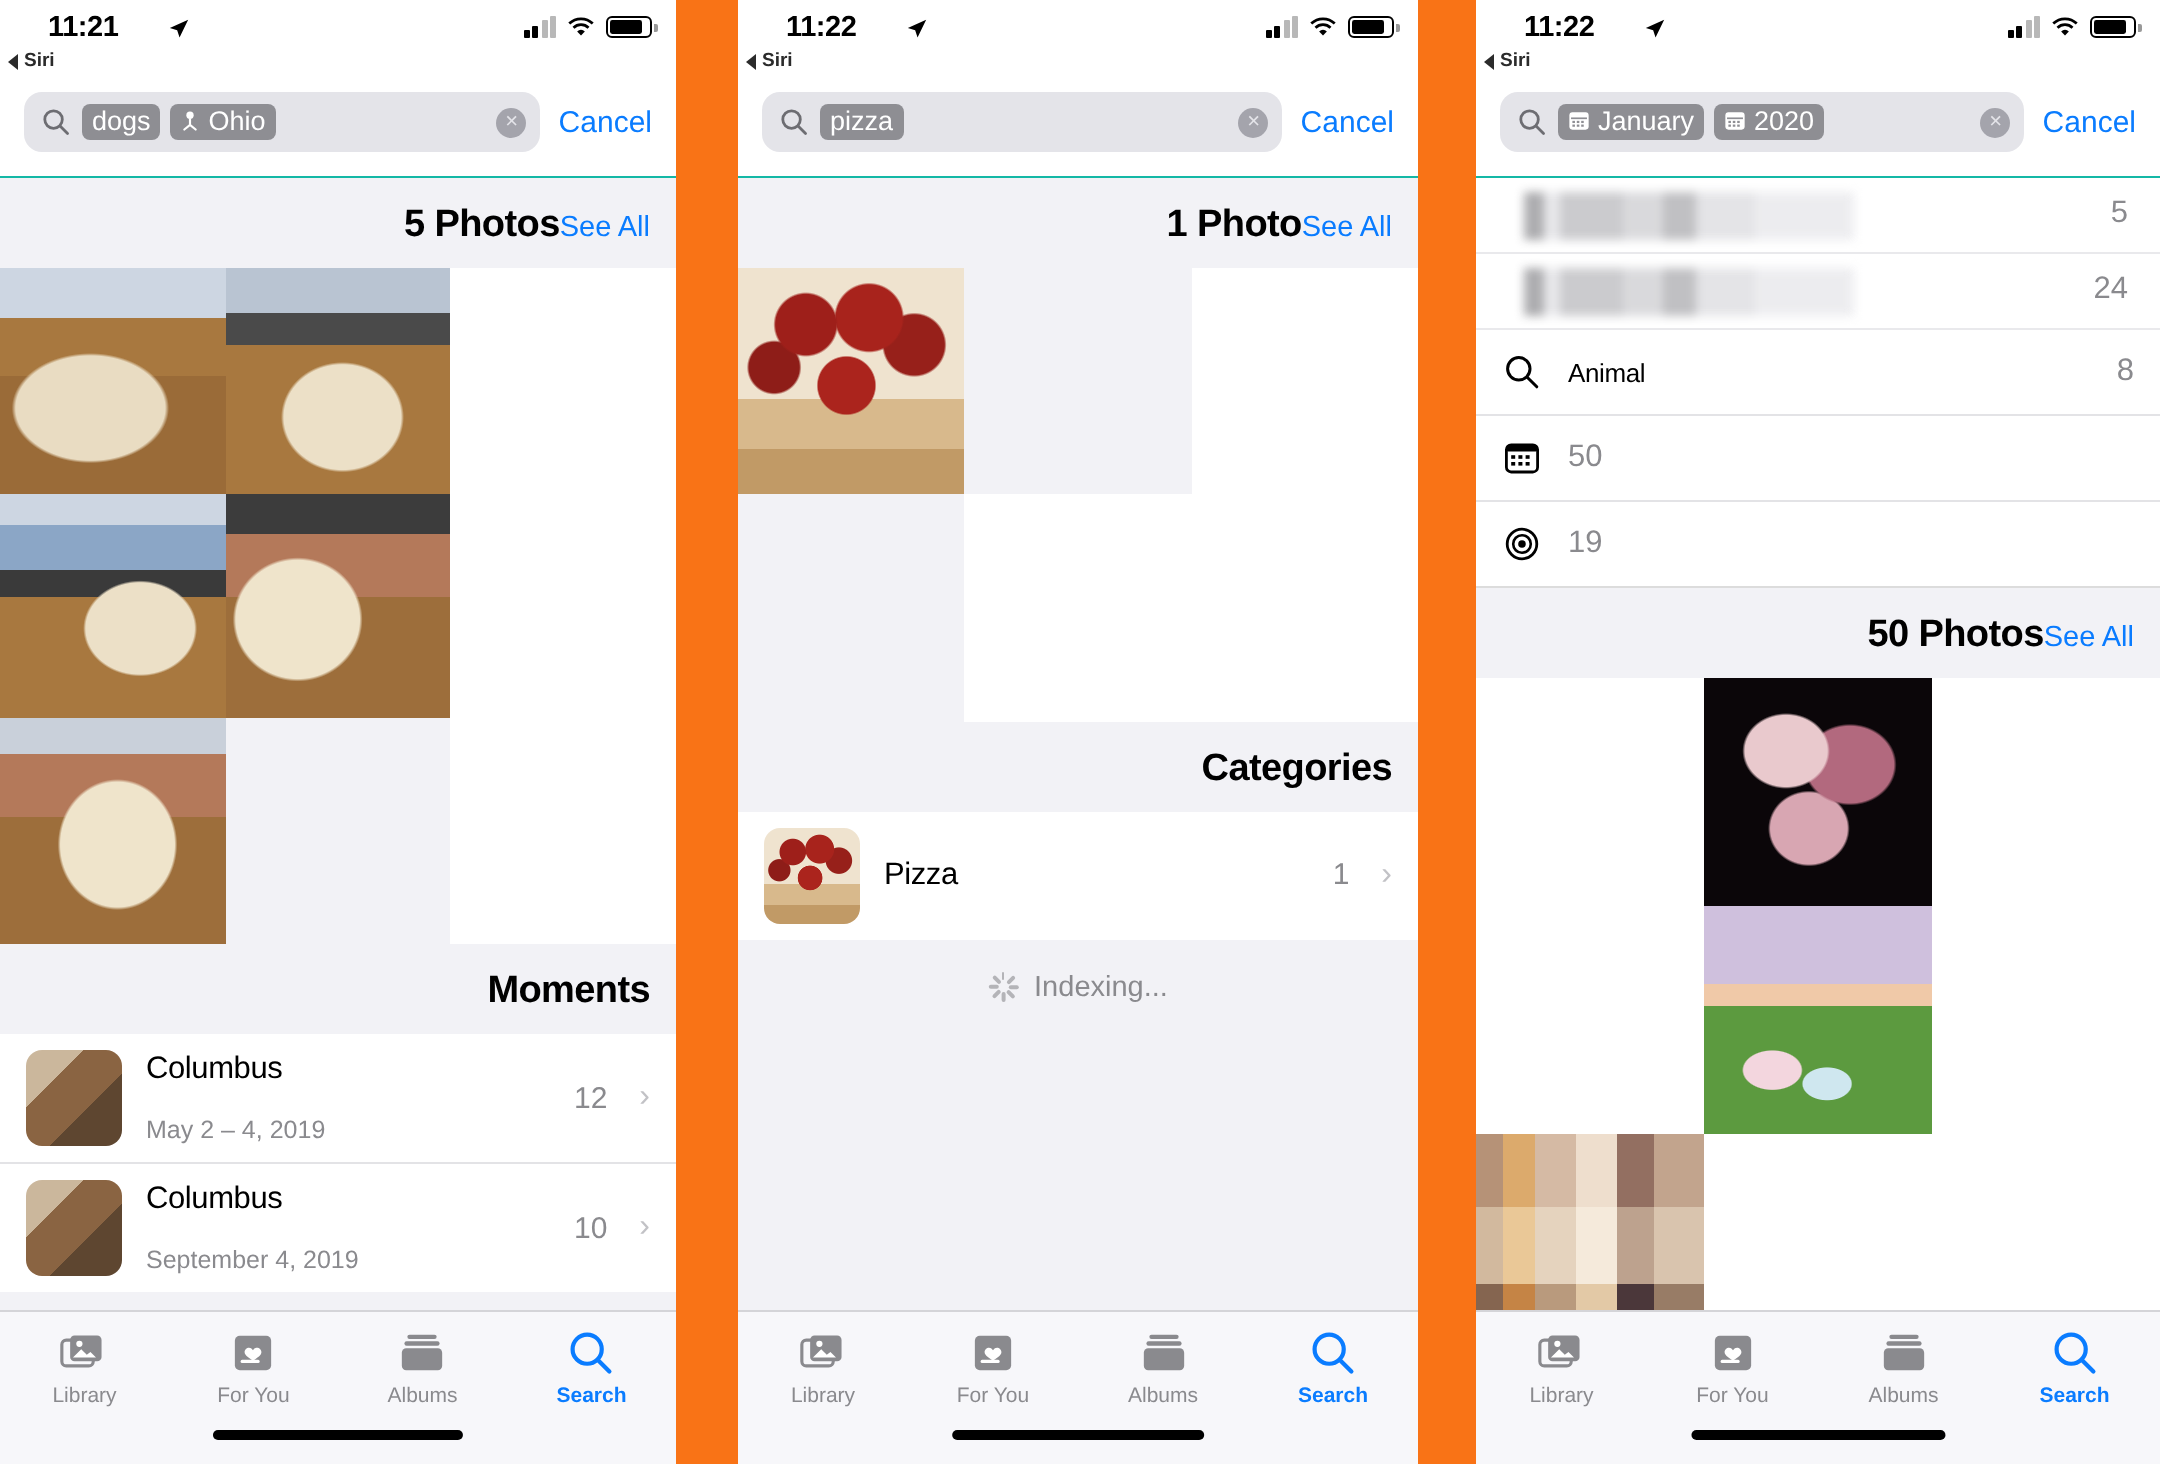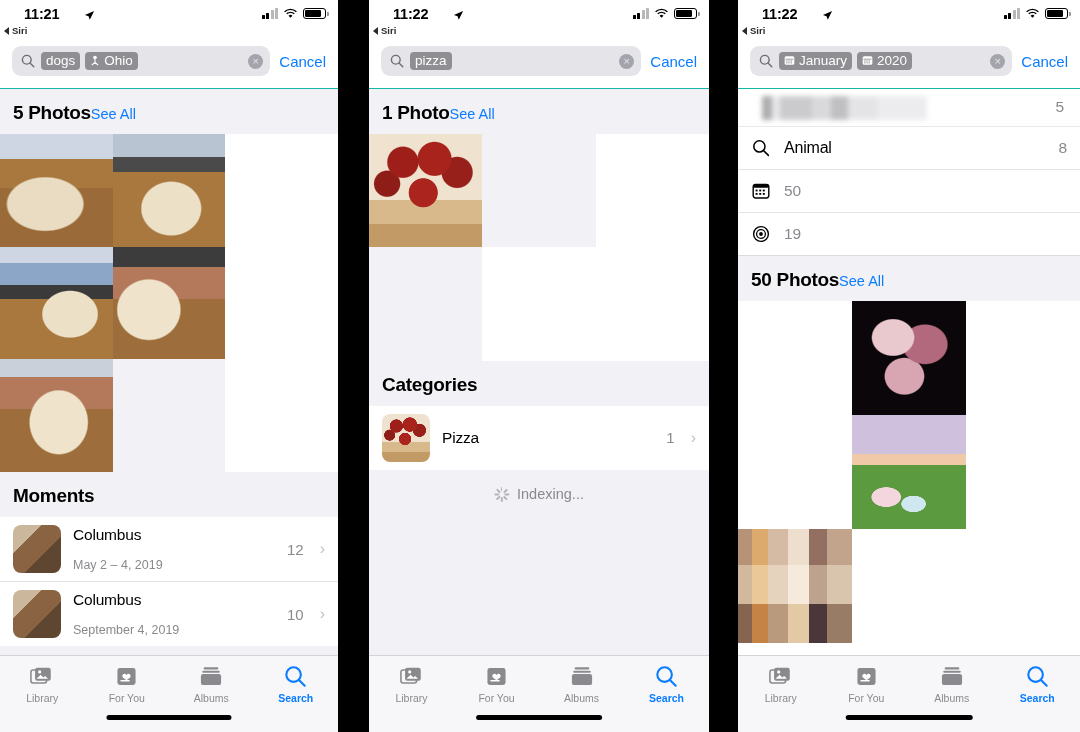--- a/index.html
+++ b/index.html
@@ -2,21 +2,21 @@
 <html><head>
 <meta charset="utf-8">
 <style>
   * { box-sizing: border-box; margin: 0; padding: 0; }
   html, body {
     width: 1080px; height: 732px;
     background: #ffffff;
     font-family: "Liberation Sans", sans-serif;
     overflow: hidden;
   }
-  .canvas { position: relative; width: 1080px; height: 732px; background: #000000; }
+  .canvas { position: relative; width: 1080px; height: 732px; background: #f97316; }
 
   
   .phone {
     position: absolute; top: 0; height: 732px;
     background: #ffffff; overflow: hidden;
     display: flex; flex-direction: column;
   }
   #phone1 { left: 0px;   width: 338px; }
   #phone2 { left: 369px; width: 340px; }
   #phone3 { left: 738px; width: 342px; }
@@ -82,21 +82,21 @@
     display: flex; align-items: center; justify-content: center;
     color: #e4e4e9; font-size: 11px; line-height: 1;
   }
   .cancel { color: #0a7cff; font-size: 15px; flex: none; }
 
   
   .body { flex: 1 1 auto; overflow: hidden; background: #f2f2f6; position: relative; }
 
   .sechead {
     background: #f2f2f6; padding: 13px 13px 10px 13px;
-    display: flex; align-items: baseline; justify-content: flex-start;
+    display: flex; align-items: baseline; justify-content: flex-end;
   }
   .sechead .title { font-size: 19px; font-weight: bold; color: #000; letter-spacing: -0.3px; }
   .sechead .seeall { font-size: 14.5px; color: #0a7cff; }
 
   
   .grid { display: flex; flex-wrap: wrap; background: #fff; }
   .cell { position: relative; overflow: hidden; }
   .g3 .cell { width: 33.34%; }
   .g3 .cell::before { content:''; display:block; padding-top: 100%; }
   .cellimg { position: absolute; inset: 0; }
@@ -115,36 +115,36 @@
   .rowsub { font-size: 12.5px; color: #8a8a8e; margin-top: 14px; }
   .rowcount { font-size: 15px; color: #8a8a8e; flex: none; }
   .chev { color: #c2c2c6; font-size: 16px; flex: none; margin-left: 4px; }
 
   .srow {
     display: flex; align-items: center; gap: 13px;
     padding: 11px 13px; background: #fff;
     border-bottom: 1px solid #e3e3e6;
   }
   .srow .sicon { width: 20px; height: 20px; flex: none; display:flex; align-items:center; justify-content:center; }
-  .srow .slabel { flex: 1 1 auto; font-size: 16px; color: #000; letter-spacing: -0.2px; }
+  .srow .slabel { flex: 1 1 auto; font-size: 13px; color: #000; letter-spacing: -0.2px; }
   .srow .scount { font-size: 15.5px; color: #8a8a8e; }
 
   
   .blurrow { height: 38px; background: #fff; position: relative; border-bottom: 1px solid #e9e9ec; }
   .blurrow .blk {
     position: absolute; left: 24px; top: 7px; width: 165px; height: 24px;
     background: linear-gradient(90deg,#a9a9ac 0 6%,#e7e7ea 6% 11%,#c9c9cc 11% 30%,#d8d8db 30% 42%,#bdbdc0 42% 52%,#e3e3e6 52% 70%,#ececef 70% 100%);
     filter: blur(2.4px); opacity: .95;
   }
   .blurrow .cnt { position: absolute; right: 16px; top: 9px; font-size: 15.5px; color: #8a8a8e; }
 
   
   .indexing {
     background: #f2f2f6; padding: 16px 0;
-    display: flex; align-items: flex-end; justify-content: center; gap: 8px;
+    display: flex; align-items: flex-start; justify-content: center; gap: 8px;
     color: #8a8a8e; font-size: 14.5px;
   }
   .spinner { width: 15px; height: 15px; position: relative; flex: none; }
   .spinner i {
     position: absolute; left: 6.6px; top: 0; width: 1.8px; height: 4.6px;
     background: #b4b4b8; border-radius: 1px; transform-origin: 0.9px 7.5px;
   }
 
   
   .tabbar {
@@ -602,20 +602,24 @@
       <span class="cancel">Cancel</span>
     </div>
 
     <div class="body" style="background:#fff">
 
       <div class="listwrap">
         <div class="blurrow">
           <div class="blk"></div>
           <span class="cnt">5</span>
         </div>
+        <div class="blurrow">
+          <div class="blk"></div>
+          <span class="cnt">24</span>
+        </div>
 
         <div class="srow">
           <span class="sicon">
             <svg width="18" height="18" viewBox="0 0 18 18">
                 <circle cx="7.4" cy="7.4" r="5.6" stroke="#000" stroke-width="1.5" fill="none"></circle>
                 <path d="M11.6 11.6 16.4 16.4" stroke="#000" stroke-width="1.5" stroke-linecap="round"></path>
               </svg>
           </span>
           <span class="slabel">Animal</span>
           <span class="scount">8</span>

